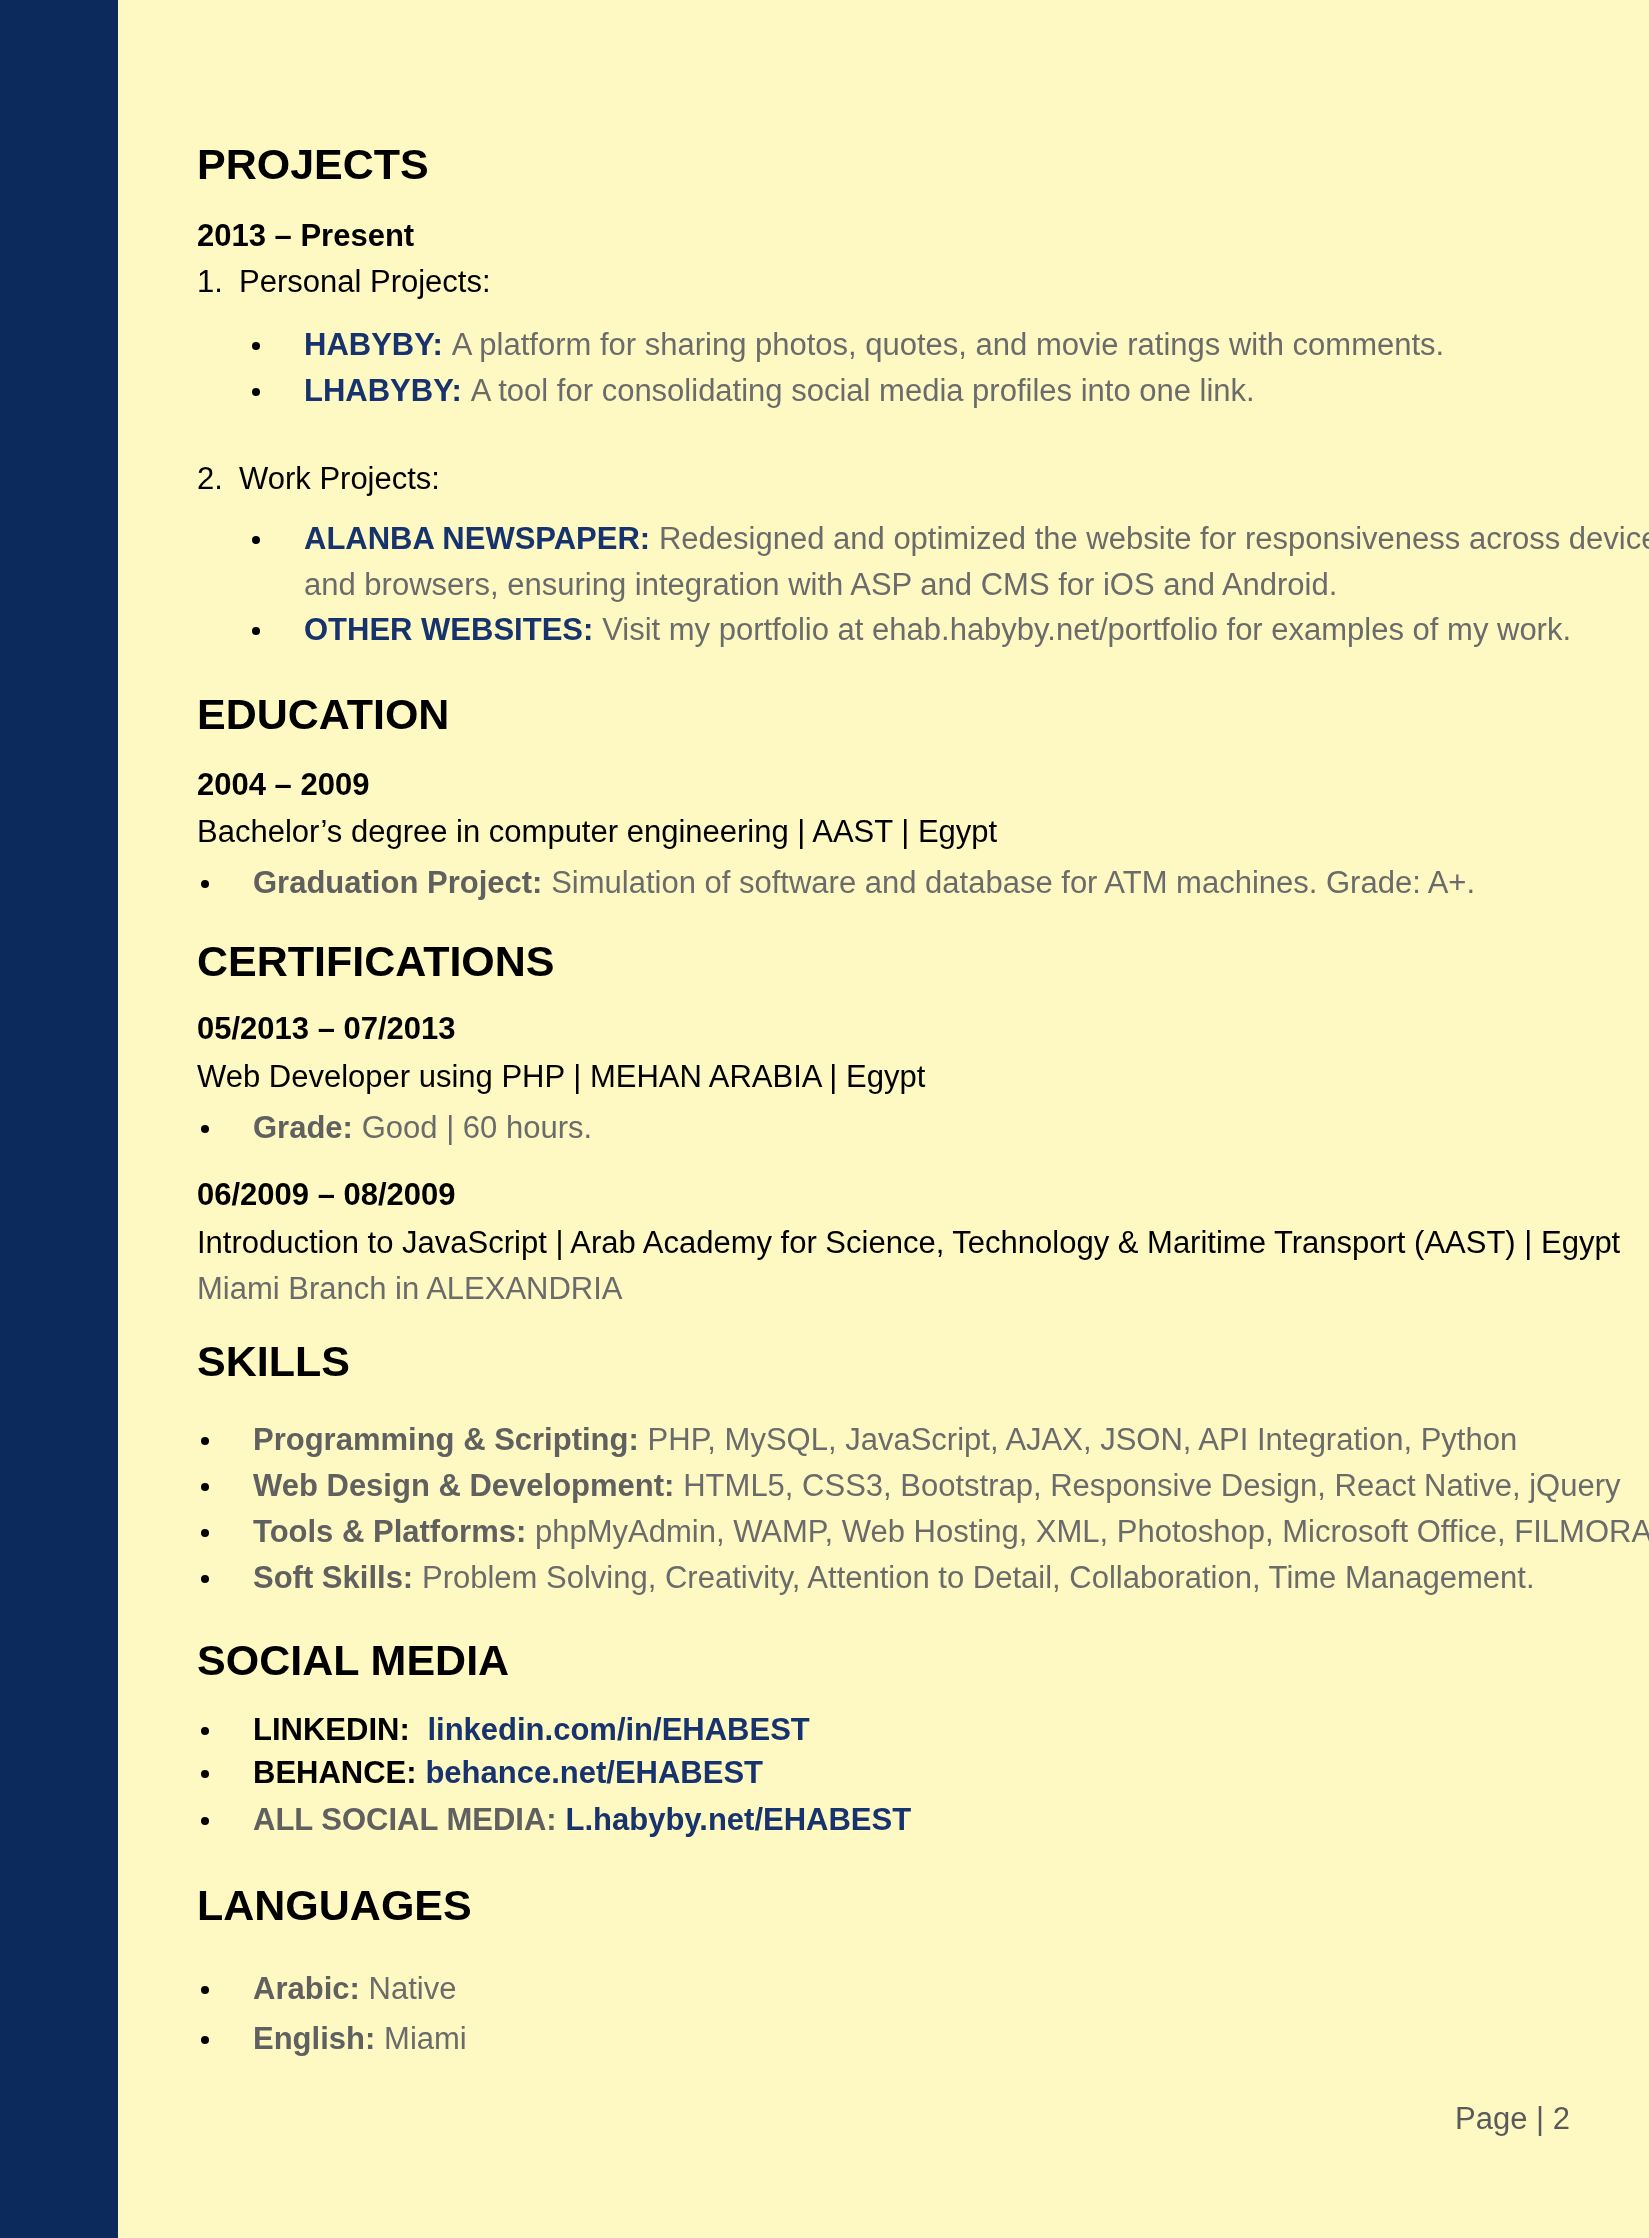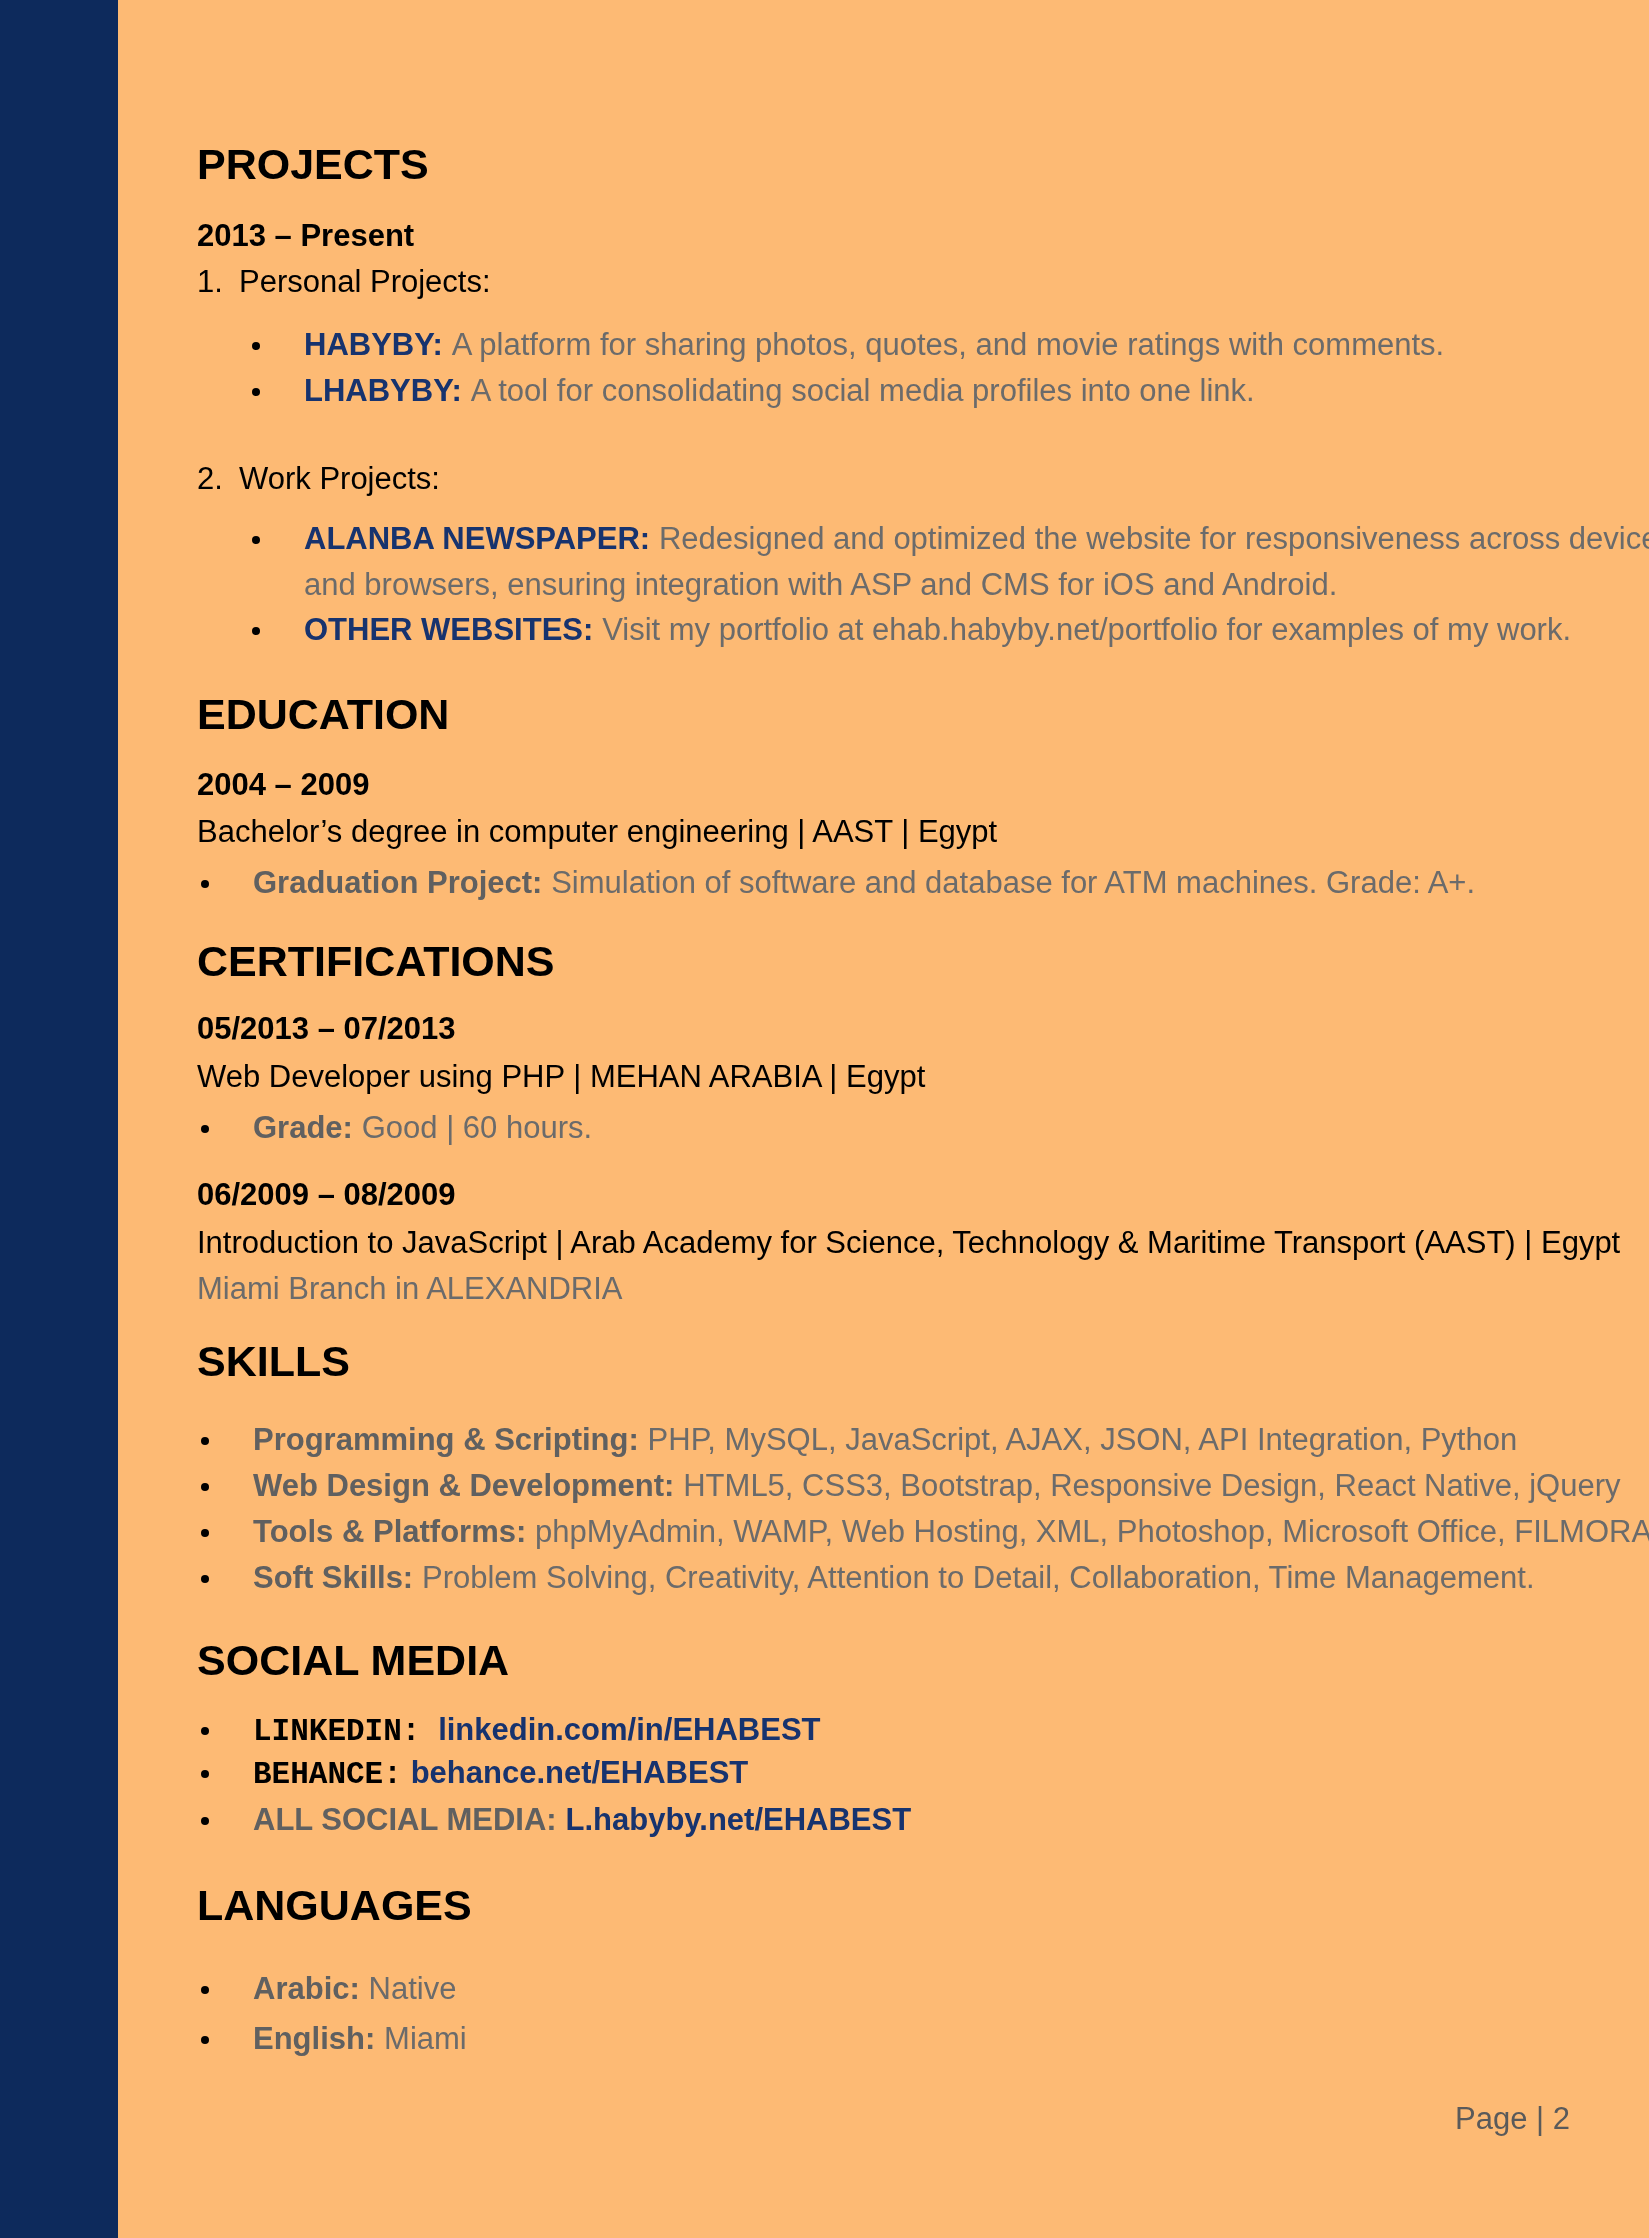--- a/index.html
+++ b/index.html
@@ -1,40 +1,40 @@
 <!DOCTYPE html>
 <html style="font-size:11px"><head>
 <meta charset="utf-8">
 <style>
   html,body { margin:0; padding:0; background:#e8e8e8; }
   .page {
     position:relative;
     width:1650px; height:2239px;
-    background:#fdba74;
+    background:#fef9c3;
     font-family:"Liberation Sans", sans-serif;
     overflow:hidden;
   }
   .sidebar {
     position:absolute; left:0; top:0;
     width:118px; height:2239px;
     background:#0D2A5C;
   }
   .line {
     position:absolute;
     font-size:31px; line-height:1;
     color:#000000;
     white-space:nowrap;
   }
   .h1 { font-size:43px; font-weight:bold; color:#000000; }
   .date { font-weight:bold; color:#000000; }
   .body-black { color:#000000; }
   .body-gray { color:#6B6B6B; }
   .navy { color:#17336E; font-weight:bold; }
   .glabel { color:#606060; font-weight:bold; }
-  .klabel { color:#000000; font-weight:bold;font-family:Liberation Mono, monospace; }
+  .klabel { color:#000000; font-weight:bold; }
   .sp { margin-right:8.8px;margin-top:47px; }
   .sp2 { margin-right:17.7px; }
   .num { display:inline-block; width:42px; }
   .li1 { left:253px; }
   .li2 { left:304px; }
   .dot {
     position:absolute; left:-52px; top:13px;
     width:8.1px; height:8.1px; border-radius:50%;
     background:#000000;
   }

